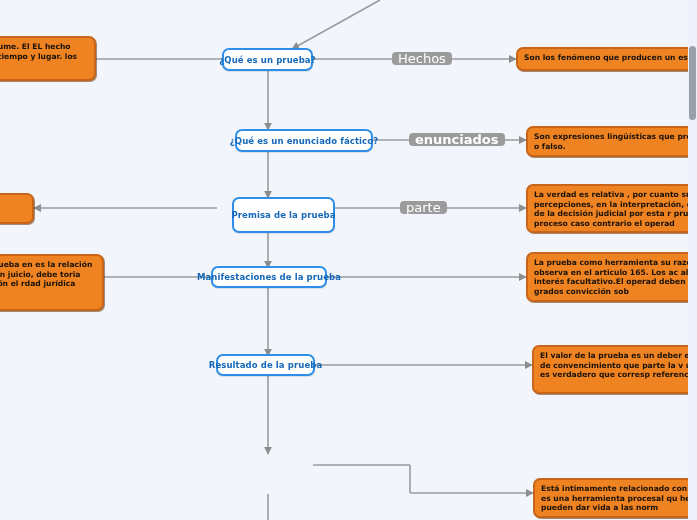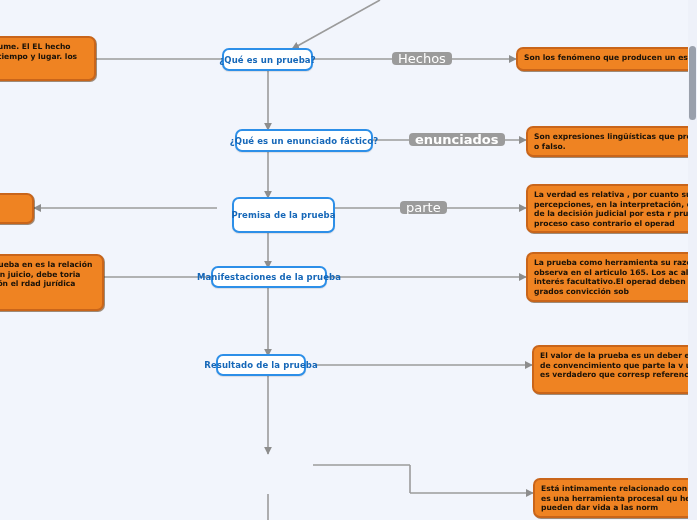--- a/index.html
+++ b/index.html
@@ -161,21 +161,21 @@
   </div>
 
   <div class="node node-blue" style="left:232px; top:197px; width:103px; height:36px;">
     <span>Premisa de la prueba</span>
   </div>
 
   <div class="node node-blue" style="left:211px; top:266px; width:116px; height:22px;">
     <span>Manifestaciones de la prueba</span>
   </div>
 
-  <div class="node node-blue" style="left:216px; top:354px; width:90px; height:22px;">
+  <div class="node node-blue" style="left:216px; top:354px; width:99px; height:22px;">
     <span>Resultado de la prueba</span>
   </div>
 
 
   <div class="edge-label" style="left:392px; top:52px;">
     <span>Hechos</span>
   </div>
 
   <div class="edge-label" style="left:409px; top:133px;font-weight:bold;">
     <span>enunciados</span>

